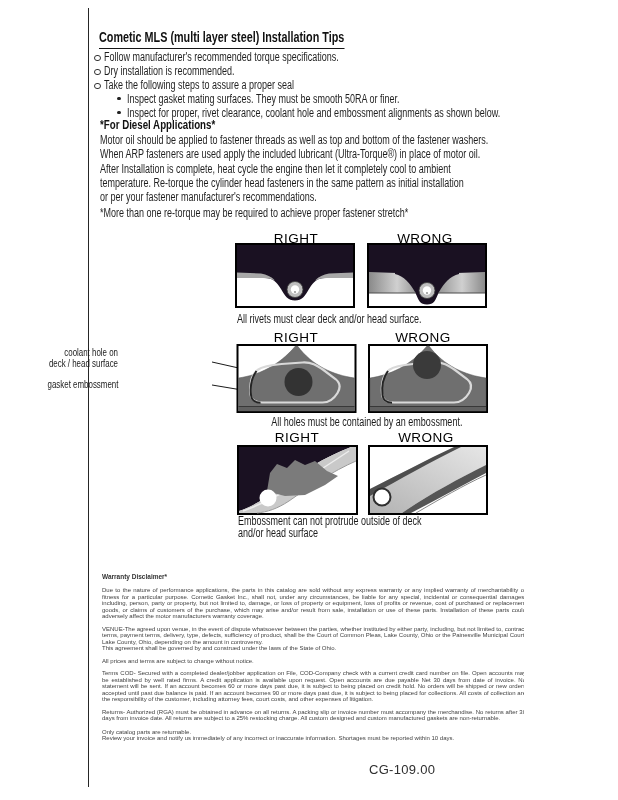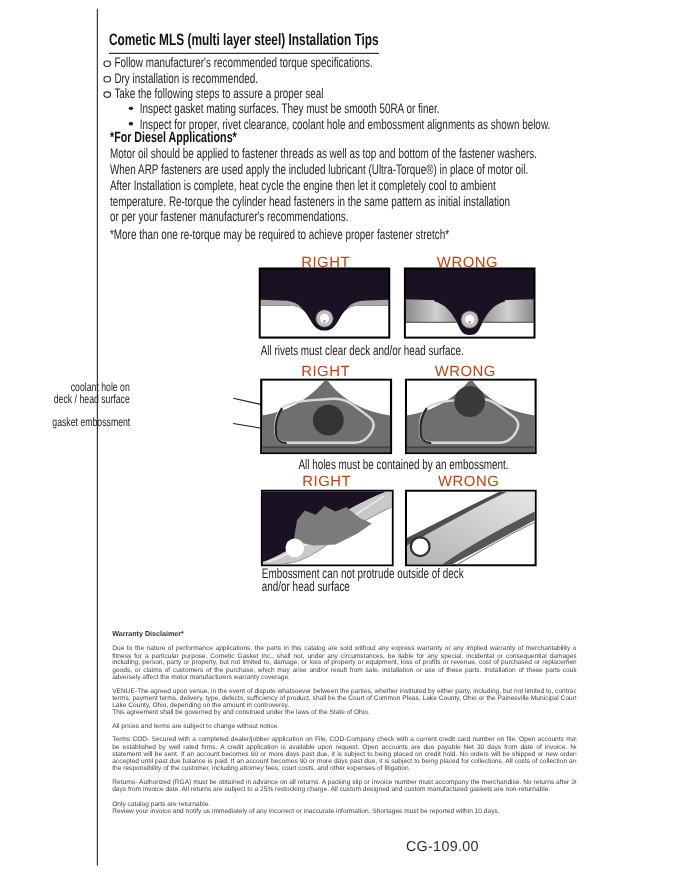--- a/index.html
+++ b/index.html
@@ -18,21 +18,21 @@
   .title {
     left:99px; top:28px; font-size:15px; font-weight:bold; color:#111;
     border-bottom:1.8px solid #151515; padding-bottom:3px;
   }
   .t12 { font-size:12.5px; line-height:14px; }
   .bold13 { font-size:13.5px; font-weight:bold; color:#111; }
 
   .mark-o { position:absolute; width:4.5px; height:4.5px; border:1px solid #333; border-radius:50%; background:#fff; }
   .mark-f { position:absolute; width:3.5px; height:3.5px; border-radius:50%; background:#222; }
 
-  .rw-label { position:absolute; width:100px; text-align:center; font-size:13.5px; letter-spacing:0.5px; color:#c2410c; }
+  .rw-label { position:absolute; width:100px; text-align:center; font-size:13.5px; letter-spacing:0.5px; color:#000000; }
   .caption { font-size:12.5px; color:#1b1b1b; }
   .panel { position:absolute; }
 
   .ann { font-size:11px; line-height:10.5px; text-align:right; color:#1b1b1b; }
 
   .legal { position:absolute; left:102px; top:574px; width:424px; color:#3f3f3f;
            font-size:6px; line-height:6.5px; }
   .legal .lg-h { font-weight:bold; font-size:6.5px; margin-bottom:6.5px; color:#333; }
   .lp { margin:0 0 6px 0; text-align:justify; }
   .noj { text-align:left; }

